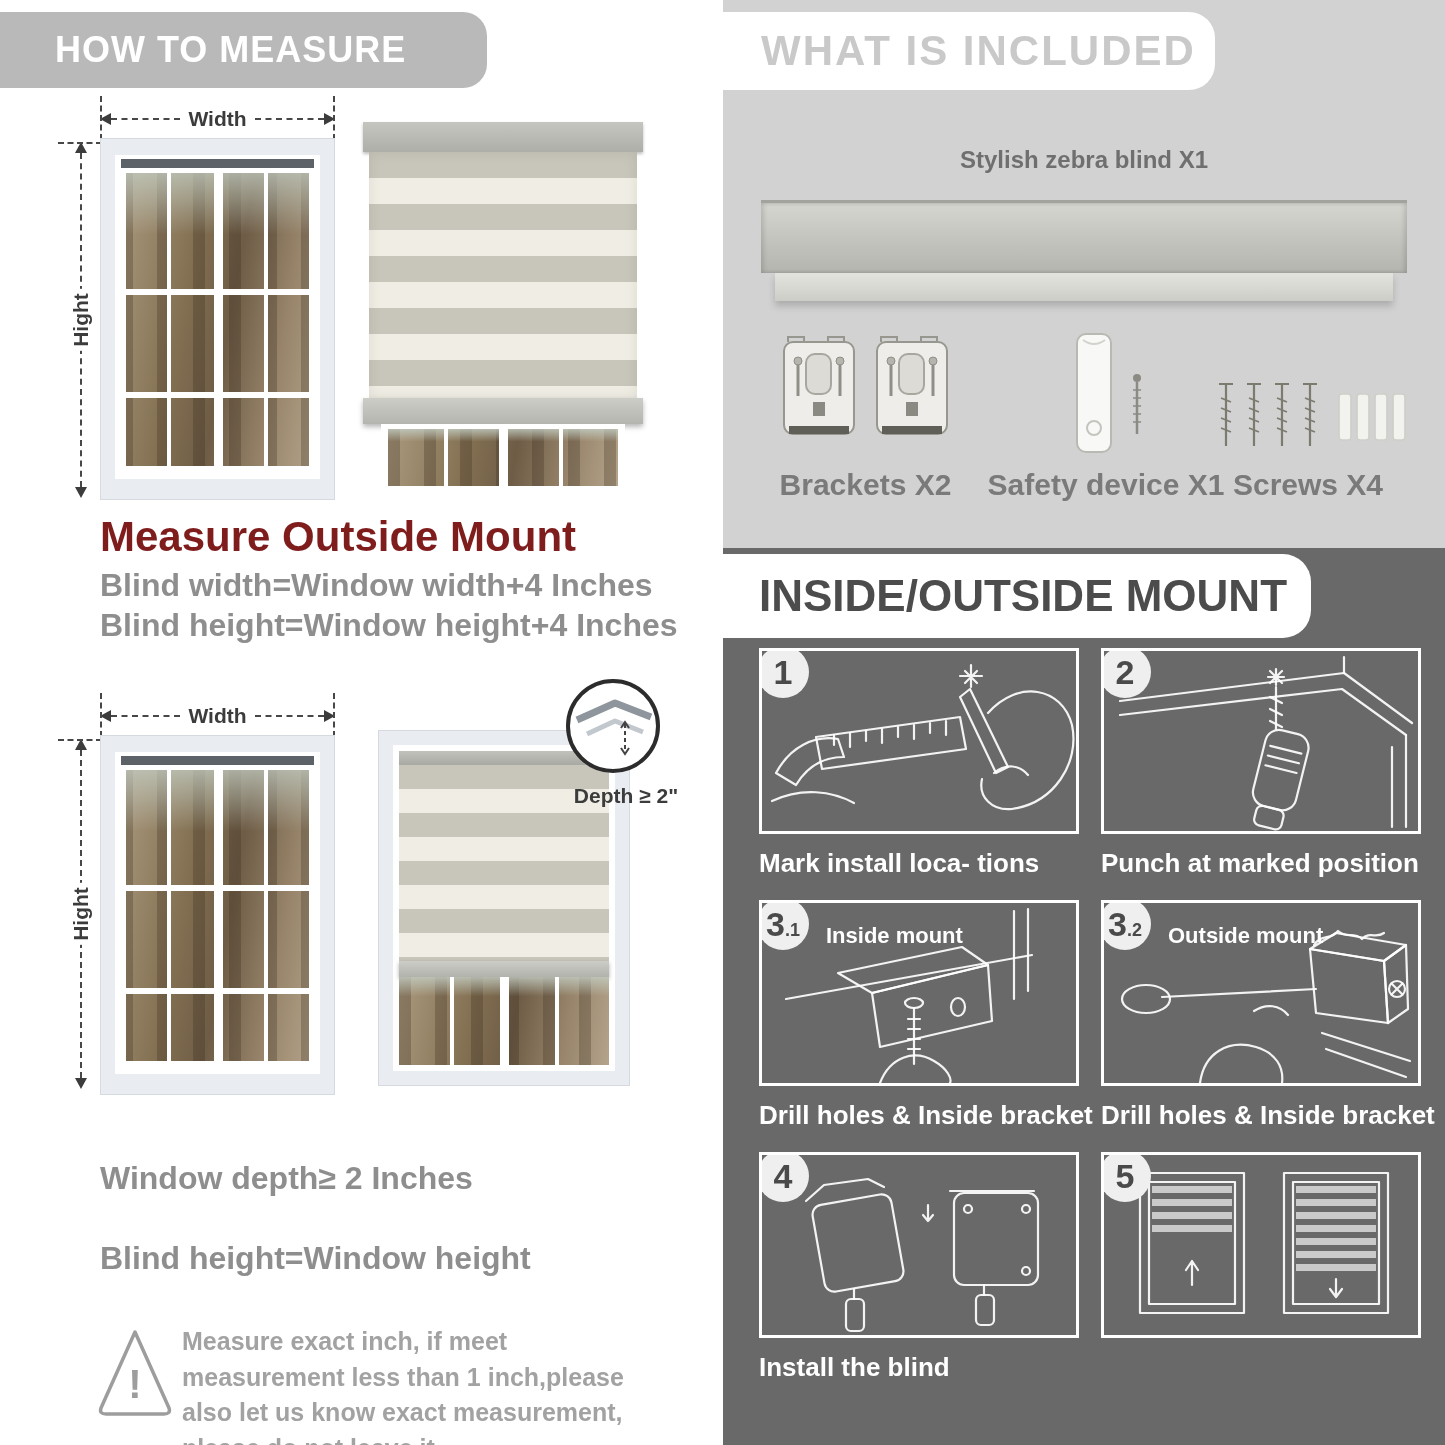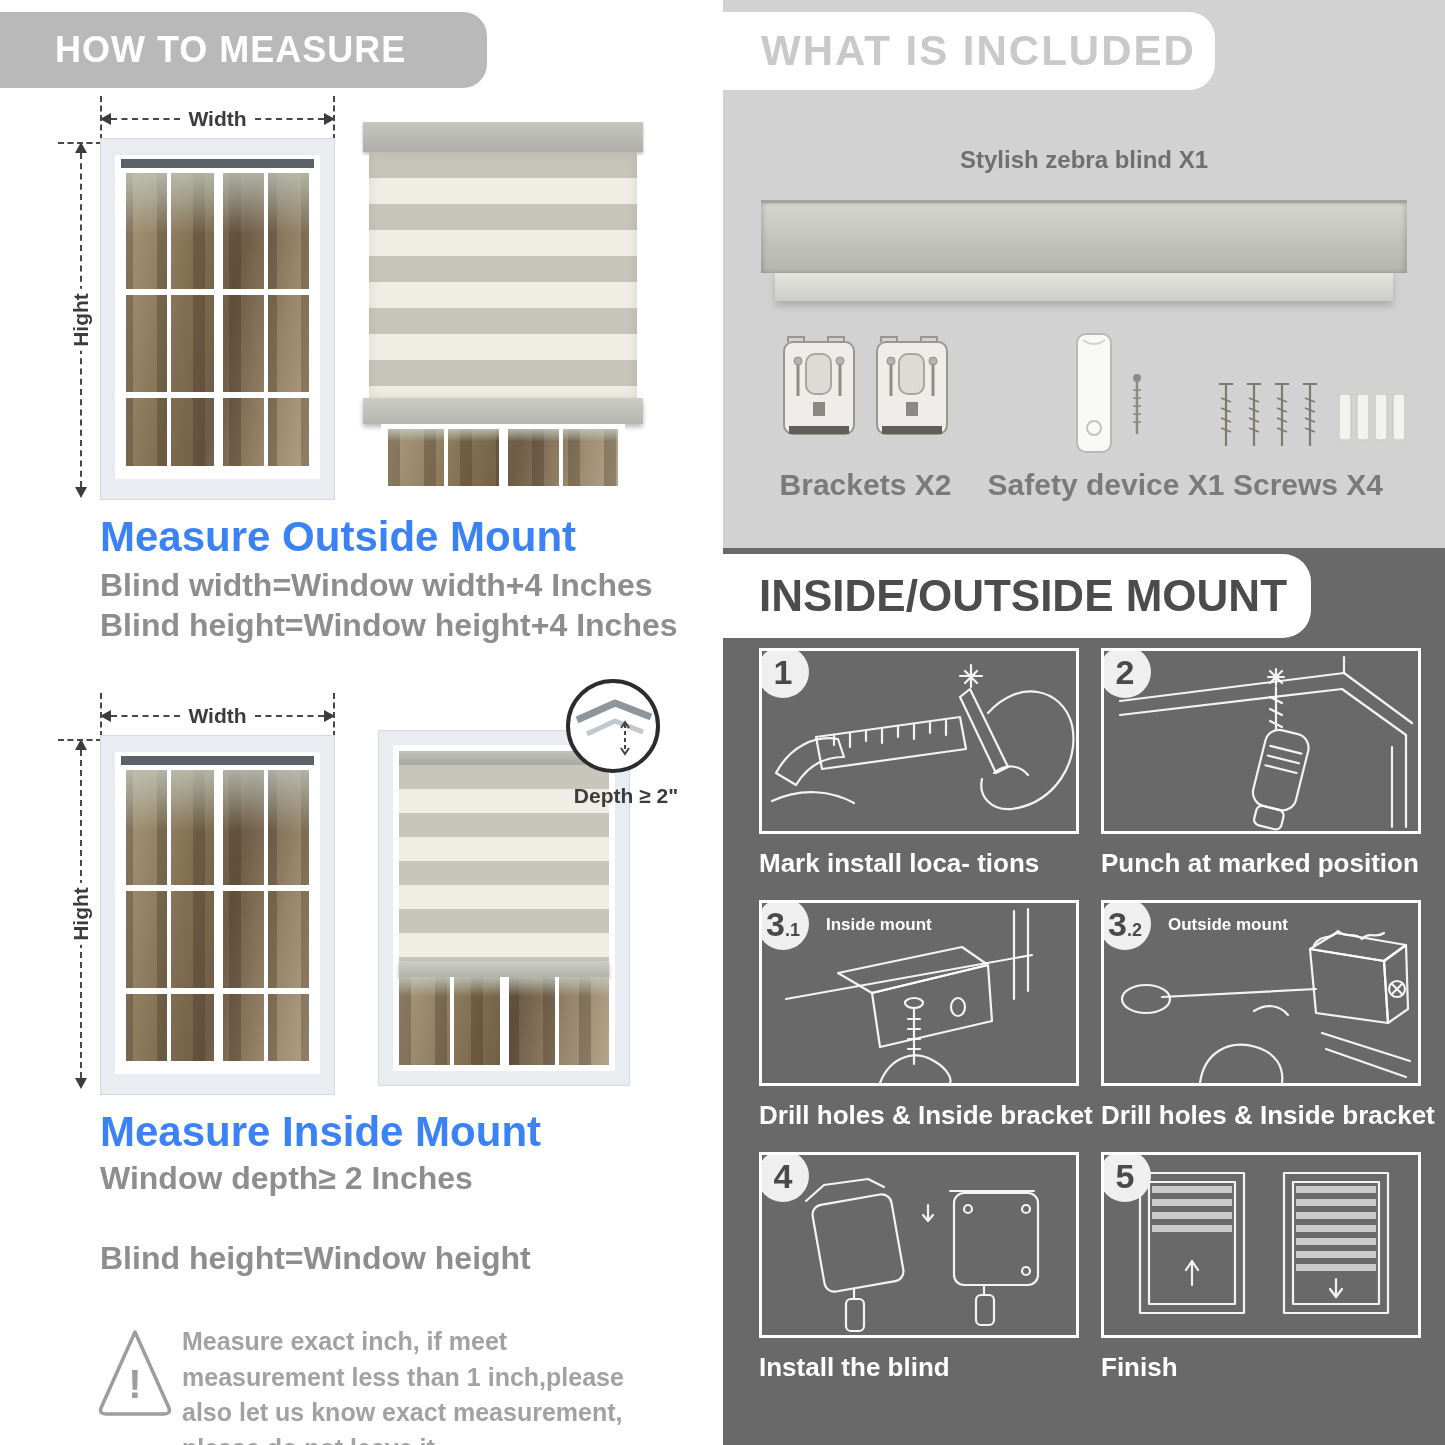--- a/index.html
+++ b/index.html
@@ -68,21 +68,21 @@
   .tri-r { width:0; height:0; border-top:6px solid transparent; border-bottom:6px solid transparent; border-left:11px solid #3c3c3c; }
   .gline-v { position:absolute; top:-12px; height:44px; border-left:2px dashed #474747; }
   .dim-h { position:absolute; width:22px; display:flex; flex-direction:column; align-items:center; }
   .dim-h .dashv { flex:1; border-left:2px dashed #474747; }
   .tri-u { width:0; height:0; border-left:6px solid transparent; border-right:6px solid transparent; border-bottom:11px solid #3c3c3c; }
   .tri-d { width:0; height:0; border-left:6px solid transparent; border-right:6px solid transparent; border-top:11px solid #3c3c3c; }
   .dim-h .dim-lbl { transform:rotate(-90deg); margin:14px 0; background:#ffffff; padding:2px 4px; }
   .gline-h { position:absolute; left:-12px; width:44px; border-top:2px dashed #474747; }
 
   
-  .h-title { position:absolute; font-size:42px; font-weight:bold; color:#3b82f6; white-space:nowrap; }
+  .h-title { position:absolute; font-size:42px; font-weight:bold; color:#7f1d1d; white-space:nowrap; }
   .h-line  { position:absolute; font-size:32px; font-weight:bold; color:#8e8e8e; white-space:nowrap; }
   .warn-text { position:absolute; font-size:25px; font-weight:bold; color:#a2a2a2; line-height:1.42; width:470px; }
   .depth-lbl { position:absolute; font-size:21px; font-weight:bold; color:#3c3c3c; white-space:nowrap; }
 
   
   .right-light { position:absolute; left:723px; top:0; width:722px; height:548px; background:#d2d2d2; }
   .banner-included {
     position:absolute; left:0; top:12px; width:492px; height:78px; background:#ffffff;
     border-radius:0 26px 26px 0; color:#c9c9c9; font-weight:bold; font-size:42px;
     letter-spacing:2px; line-height:78px; padding-left:38px; box-sizing:border-box; white-space:nowrap;
@@ -102,21 +102,21 @@
     line-height:84px; padding-left:36px; box-sizing:border-box; white-space:nowrap;
   }
   .steps { position:absolute; left:36px; top:100px; width:662px; display:grid;
     grid-template-columns:320px 320px; column-gap:22px; }
   .step { height:252px; }
   .panel { position:relative; width:320px; height:186px; border:3px solid #ffffff; box-sizing:border-box; overflow:hidden; }
   .badge { position:absolute; top:-5px; left:-5px; width:52px; height:52px; background:#efefef; border-radius:50%;
     display:flex; align-items:center; justify-content:center; color:#4a4a4a; font-weight:bold; }
   .badge .n { font-size:34px; }
   .badge .s { font-size:18px; margin-top:12px; }
-  .panel-title { position:absolute; left:64px; top:12px; color:#ffffff; font-weight:bold; font-size:17px; white-space:nowrap; }
+  .panel-title { position:absolute; left:64px; top:20px; color:#ffffff; font-weight:bold; font-size:22px; white-space:nowrap; }
   .caption { margin-top:14px; color:#ffffff; font-weight:bold; font-size:26px; white-space:nowrap; }
   .art { position:absolute; inset:0; width:100%; height:100%; }
   .art path, .art rect, .art line, .art circle, .art ellipse, .art polyline {
     fill:none; stroke:#ffffff; stroke-width:2.2; stroke-linecap:round; stroke-linejoin:round; opacity:.92; }
   .art .fillstripe { fill:#dcdcdc; stroke:none; opacity:.85; }
 
   
   .mag { position:absolute; }
   .warn-tri { position:absolute; }
 </style>
@@ -231,21 +231,20 @@
 
   <svg class="mag" style="left:563px; top:676px;" width="100" height="100" viewBox="0 0 100 100">
     <circle cx="50" cy="50" r="45" fill="#ffffff" stroke="#2c2c2c" stroke-width="4"></circle>
     <path d="M14,44 L52,27 L88,41" fill="none" stroke="#8e959c" stroke-width="7" stroke-linejoin="round"></path>
     <path d="M24,58 L52,45 L80,56" fill="none" stroke="#c2c8ce" stroke-width="5" stroke-linejoin="round"></path>
     <path d="M62,48 v30" fill="none" stroke="#444444" stroke-width="2" stroke-dasharray="4 3"></path>
     <path d="M58,52 l4,-6 4,6 M58,72 l4,6 4,-6" fill="none" stroke="#444444" stroke-width="2"></path>
   </svg>
   <div class="depth-lbl" style="left:556px; top:784px; width:140px; text-align:center;">Depth ≥ 2"</div>
 
-  <div class="h-title" style="left:100px; top:1108px;">Measure Inside Mount</div>
   <div class="h-line" style="left:100px; top:1160px;">Window depth≥ 2 Inches</div>
   <div class="h-line" style="left:100px; top:1240px;">Blind height=Window height</div>
 
   <svg class="warn-tri" style="left:95px; top:1326px;" width="80" height="92" viewBox="0 0 80 92">
     <path d="M40,6 L74,82 Q76,88 69,88 L11,88 Q4,88 6,82 Z" fill="none" stroke="#9d9d9d" stroke-width="3.5" stroke-linejoin="round"></path>
     <text x="40" y="72" text-anchor="middle" font-family="Liberation Sans, sans-serif" font-size="40" font-weight="bold" fill="#9d9d9d">!</text>
   </svg>
   <div class="warn-text" style="left:182px; top:1324px;">Measure exact inch, if meet measurement less than 1 inch,please also let us know exact measurement, please do not leave it</div>
 
   <div class="right-light">
@@ -454,19 +453,18 @@
             <rect class="fillstripe" x="192" y="70" width="80" height="7"></rect>
             <rect class="fillstripe" x="192" y="83" width="80" height="7"></rect>
             <rect class="fillstripe" x="192" y="96" width="80" height="7"></rect>
             <rect class="fillstripe" x="192" y="109" width="80" height="7"></rect>
             <path d="M232,124 v18 m-6,-8 l6,8 6,-8"></path>
           </svg>
           <div class="badge">
               <span class="n">5</span>
             </div>
         </div>
-        <div class="caption">Finish</div>
       </div>
 
     </div>
   </div>
 
 </div>
 
 </body></html>

